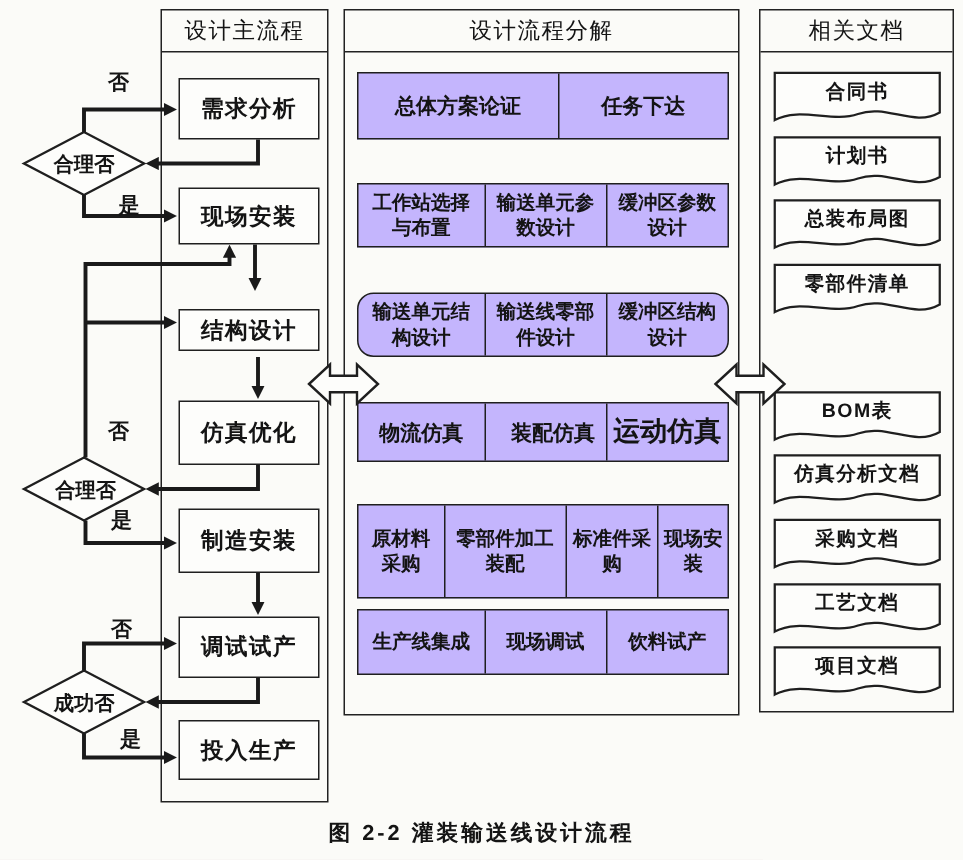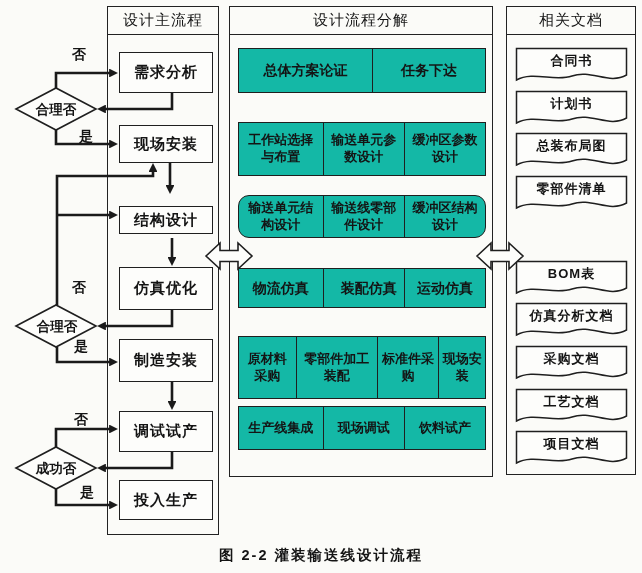--- a/index.html
+++ b/index.html
@@ -4,21 +4,21 @@
 <style>
   html,body{margin:0;padding:0;background:#f5f4f1;}
   #page{position:relative;width:642px;height:573px;background:#fbfbf8;
         font-family:"Liberation Sans","DejaVu Sans",sans-serif;color:#141414;overflow:hidden;}
   .panel{position:absolute;border:1.6px solid #222;box-sizing:border-box;}
   .panel-header{position:absolute;top:0;left:0;right:0;height:27px;border-bottom:1.6px solid #222;
         display:flex;align-items:center;justify-content:center;font-size:15px;font-weight:normal;letter-spacing:1px;}
   .lbox{position:absolute;left:119px;width:94px;border:1.8px solid #1f1f1f;background:#fdfdfb;
         display:flex;align-items:center;justify-content:center;font-size:15px;font-weight:bold;
         letter-spacing:1px;box-sizing:border-box;z-index:2;}
-  .mrow{position:absolute;left:238px;width:248px;border:1.6px solid #1f1f1f;background:#14b8a6;
+  .mrow{position:absolute;left:238px;width:248px;border:1.6px solid #1f1f1f;background:#c4b5fd;
         display:flex;box-sizing:border-box;z-index:2;}
   .mcell{display:flex;align-items:center;justify-content:center;text-align:center;
         font-size:13px;font-weight:bold;line-height:1.3;padding:1px 3px;box-sizing:border-box;word-break:break-all;}
   .mcell + .mcell{border-left:1.6px solid #1f1f1f;}
   .doc{position:absolute;left:515px;width:113px;height:40px;z-index:2;}
   .doc svg{position:absolute;left:0;top:0;width:100%;height:100%;}
   .doc-label{position:absolute;top:5px;left:0;right:0;text-align:center;font-size:13px;font-weight:bold;letter-spacing:1px;}
   .flow-label{position:absolute;font-size:14px;font-weight:bold;z-index:6;}
   .diamond-label{position:absolute;width:80px;text-align:center;font-size:13.5px;font-weight:bold;z-index:6;}
   .caption{position:absolute;left:0;width:642px;top:546px;text-align:center;
@@ -55,36 +55,36 @@
 
   <div class="panel" style="left:229px;top:6px;width:264px;height:471px;">
     <div class="panel-header">设计流程分解</div>
   </div>
 
   <div class="mrow" style="top:48px;height:45px;">
     <div class="mcell" style="flex:0 0 54%;font-size:14px;">总体方案论证</div>
     <div class="mcell" style="flex:1;font-size:14px;">任务下达</div>
   </div>
 
-  <div class="mrow" style="top:122px;height:54px;">
+  <div class="mrow" style="top:122px;height:43px;">
     <div class="mcell" style="flex:0 0 34%;">工作站选择与布置</div>
     <div class="mcell" style="flex:0 0 33%;">输送单元参数设计</div>
     <div class="mcell" style="flex:1;">缓冲区参数设计</div>
   </div>
 
   <div class="mrow" style="top:195px;height:43px;border-radius:11px;">
     <div class="mcell" style="flex:0 0 34%;">输送单元结构设计</div>
     <div class="mcell" style="flex:0 0 33%;">输送线零部件设计</div>
     <div class="mcell" style="flex:1;">缓冲区结构设计</div>
   </div>
 
   <div class="mrow" style="top:268px;height:40px;">
     <div class="mcell" style="flex:0 0 34%;font-size:14px;">物流仿真</div>
     <div class="mcell" style="flex:0 0 33%;font-size:14px;padding-left:13px;">装配仿真</div>
-    <div class="mcell" style="flex:1;font-size:14px;">运动仿真</div>
+    <div class="mcell" style="flex:1;font-size:18px;">运动仿真</div>
   </div>
 
   <div class="mrow" style="top:336px;height:63px;">
     <div class="mcell" style="flex:0 0 23%;">原材料采购</div>
     <div class="mcell" style="flex:0 0 33%;">零部件加工装配</div>
     <div class="mcell" style="flex:0 0 25%;">标准件采购</div>
     <div class="mcell" style="flex:1;">现场安装</div>
   </div>
 
   <div class="mrow" style="top:406px;height:44px;">

